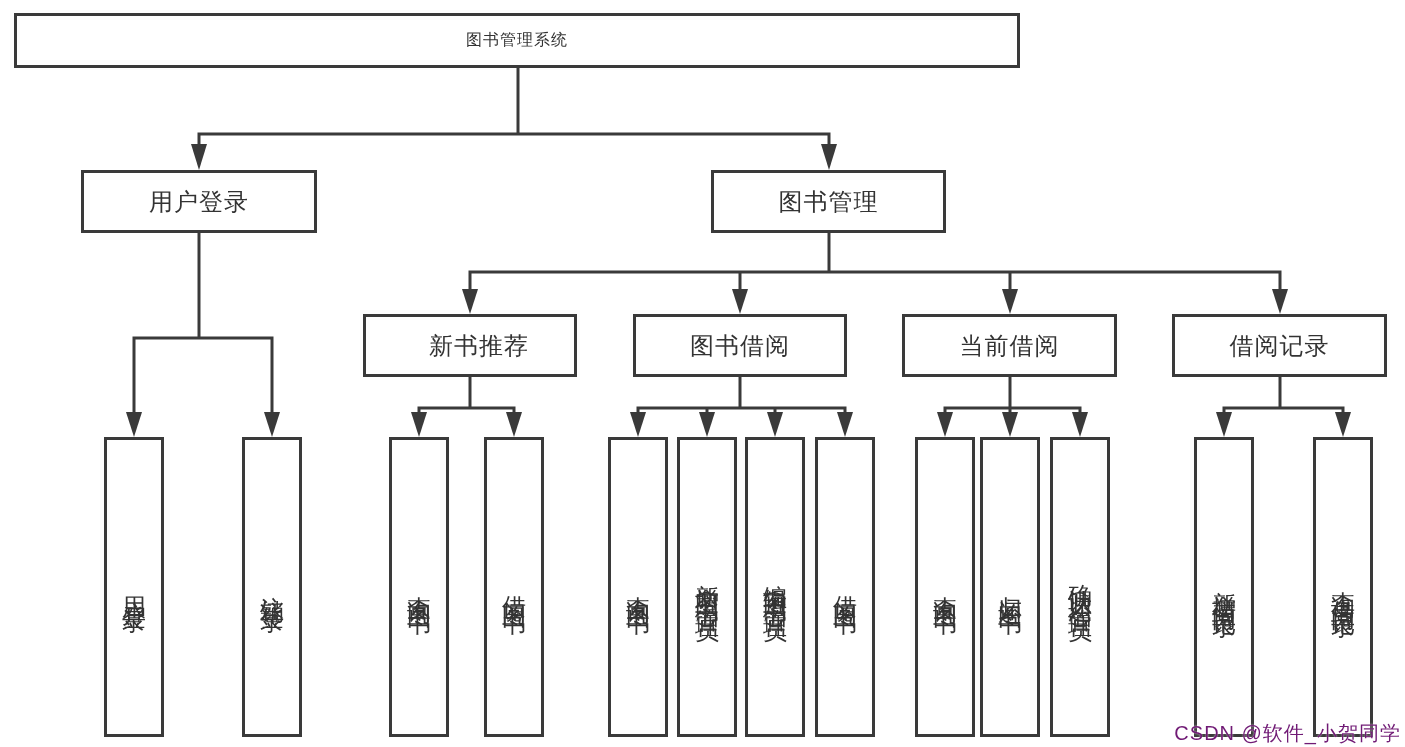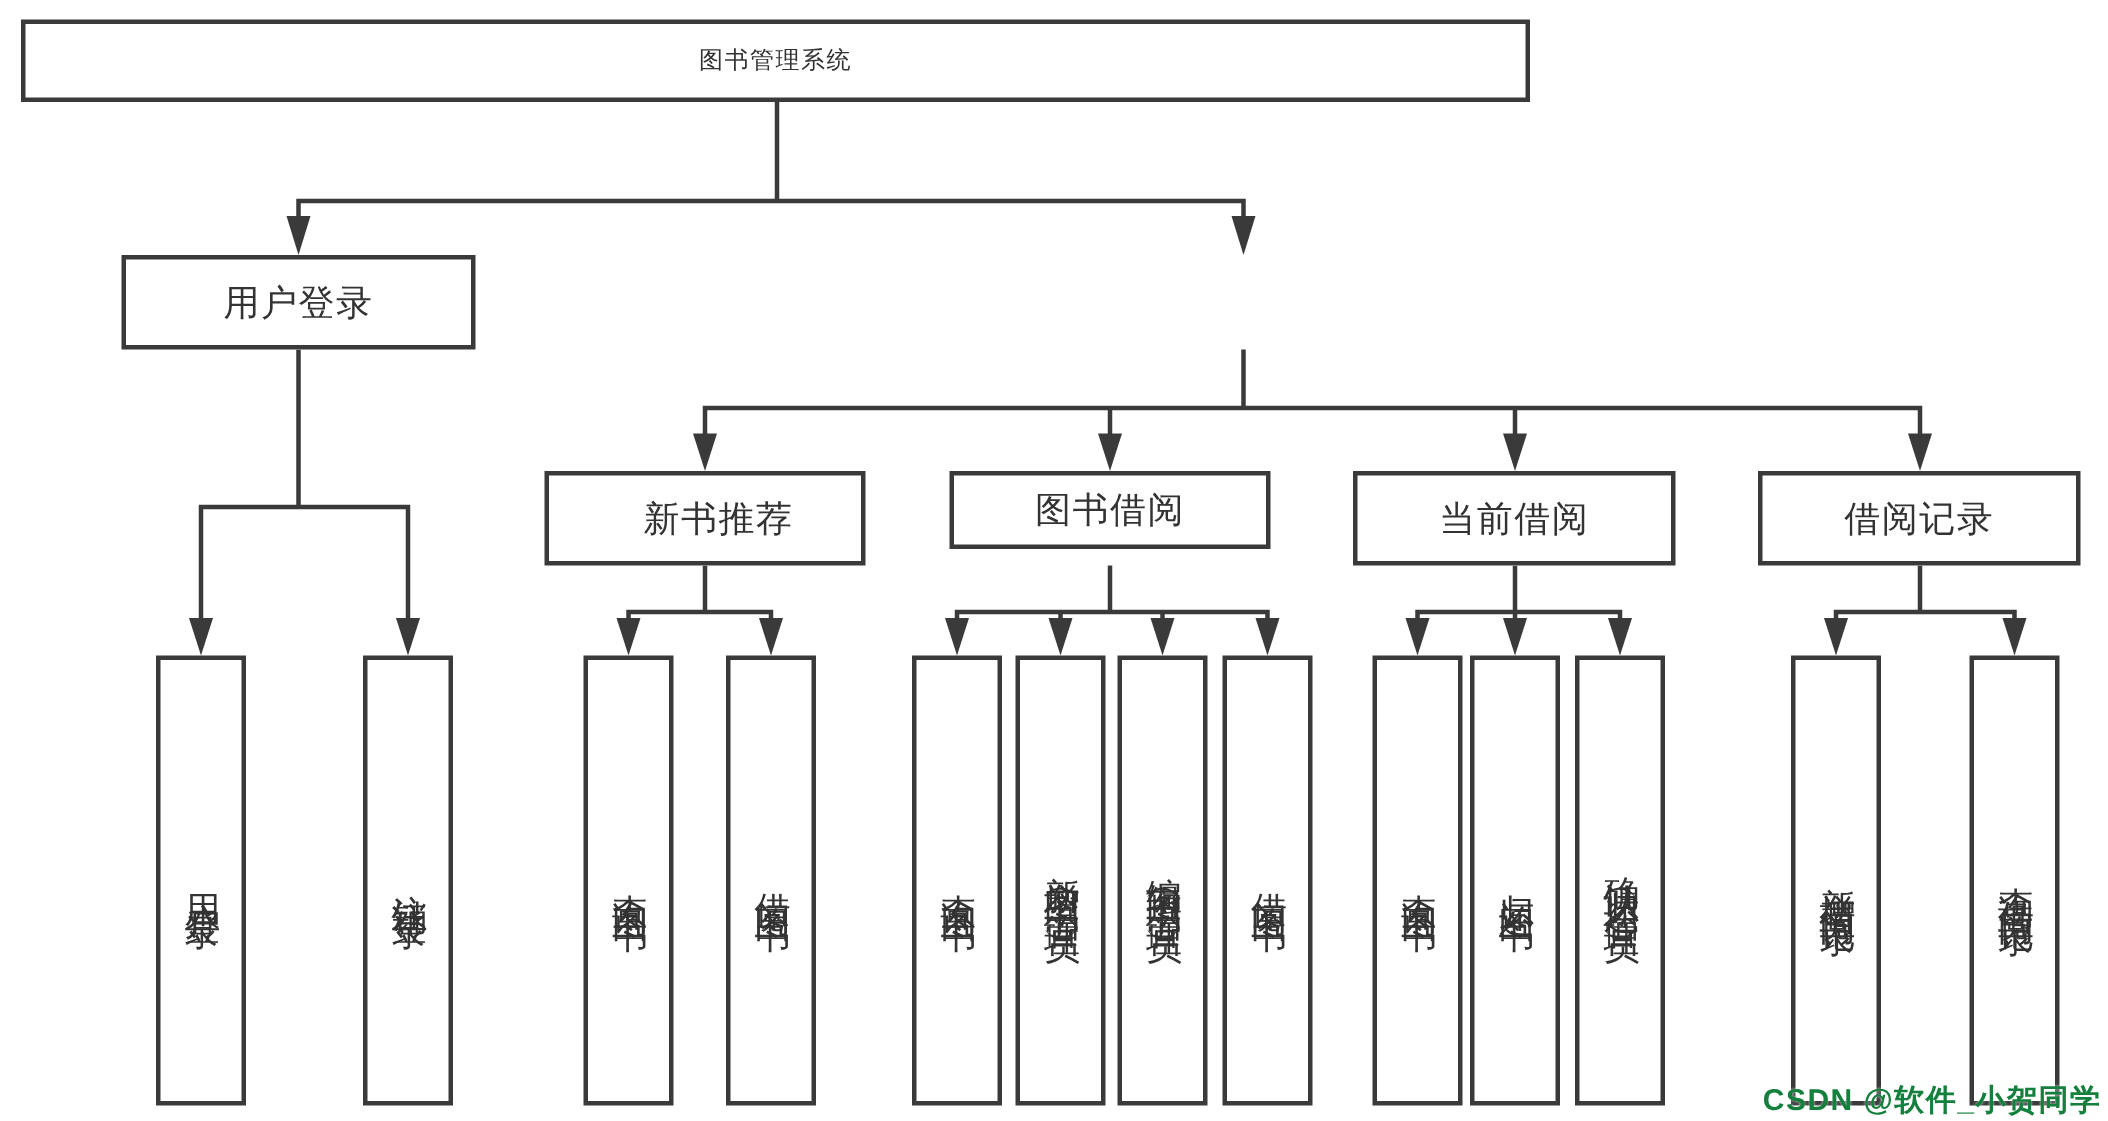--- a/index.html
+++ b/index.html
@@ -28,25 +28,24 @@
     text-orientation:mixed;
     font-size:24px;
     line-height:1;
     letter-spacing:5px;
   }
   .watermark {
     position:absolute;
     right:4px; top:720px;
     font-size:20px;
     letter-spacing:1px;
-    color:#15803d;
+    color:#701a75;
     text-shadow:0 0 2px rgba(255,255,255,0.8);
     z-index:5;
     white-space:nowrap;
-    font-weight:bold;
   }
 </style>
 </head>
 <body>
 
 <div class="canvas">
 
   <svg class="connectors" width="1405" height="747" viewBox="0 0 1405 747">
     <g stroke="#3a3a3a" stroke-width="3" fill="none">
 
@@ -102,25 +101,28 @@
     </g>
   </svg>
 
   <div class="box hbox root-box">
     <span>图书管理系统</span>
   </div>
 
   <div class="box hbox" style="left:81px; top:170px; width:236px; height:63px;">
     <span>用户登录</span>
   </div>
+  <div class="box hbox" style="left:711px; top:170px; width:235px; height:63px;">
+    <span>图书管理</span>
+  </div>
 
   <div class="box hbox" style="left:363px; top:314px; width:214px; height:63px;padding-left:18px;">
     <span>新书推荐</span>
   </div>
-  <div class="box hbox" style="left:633px; top:314px; width:214px; height:52px;">
+  <div class="box hbox" style="left:633px; top:314px; width:214px; height:63px;">
     <span>图书借阅</span>
   </div>
   <div class="box hbox" style="left:1172px; top:314px; width:215px; height:63px;">
     <span>借阅记录</span>
   </div>
   <div class="box hbox" style="left:902px; top:314px; width:215px; height:63px;">
     <span>当前借阅</span>
   </div>
 
   <div class="box leaf" style="left:104px;">

